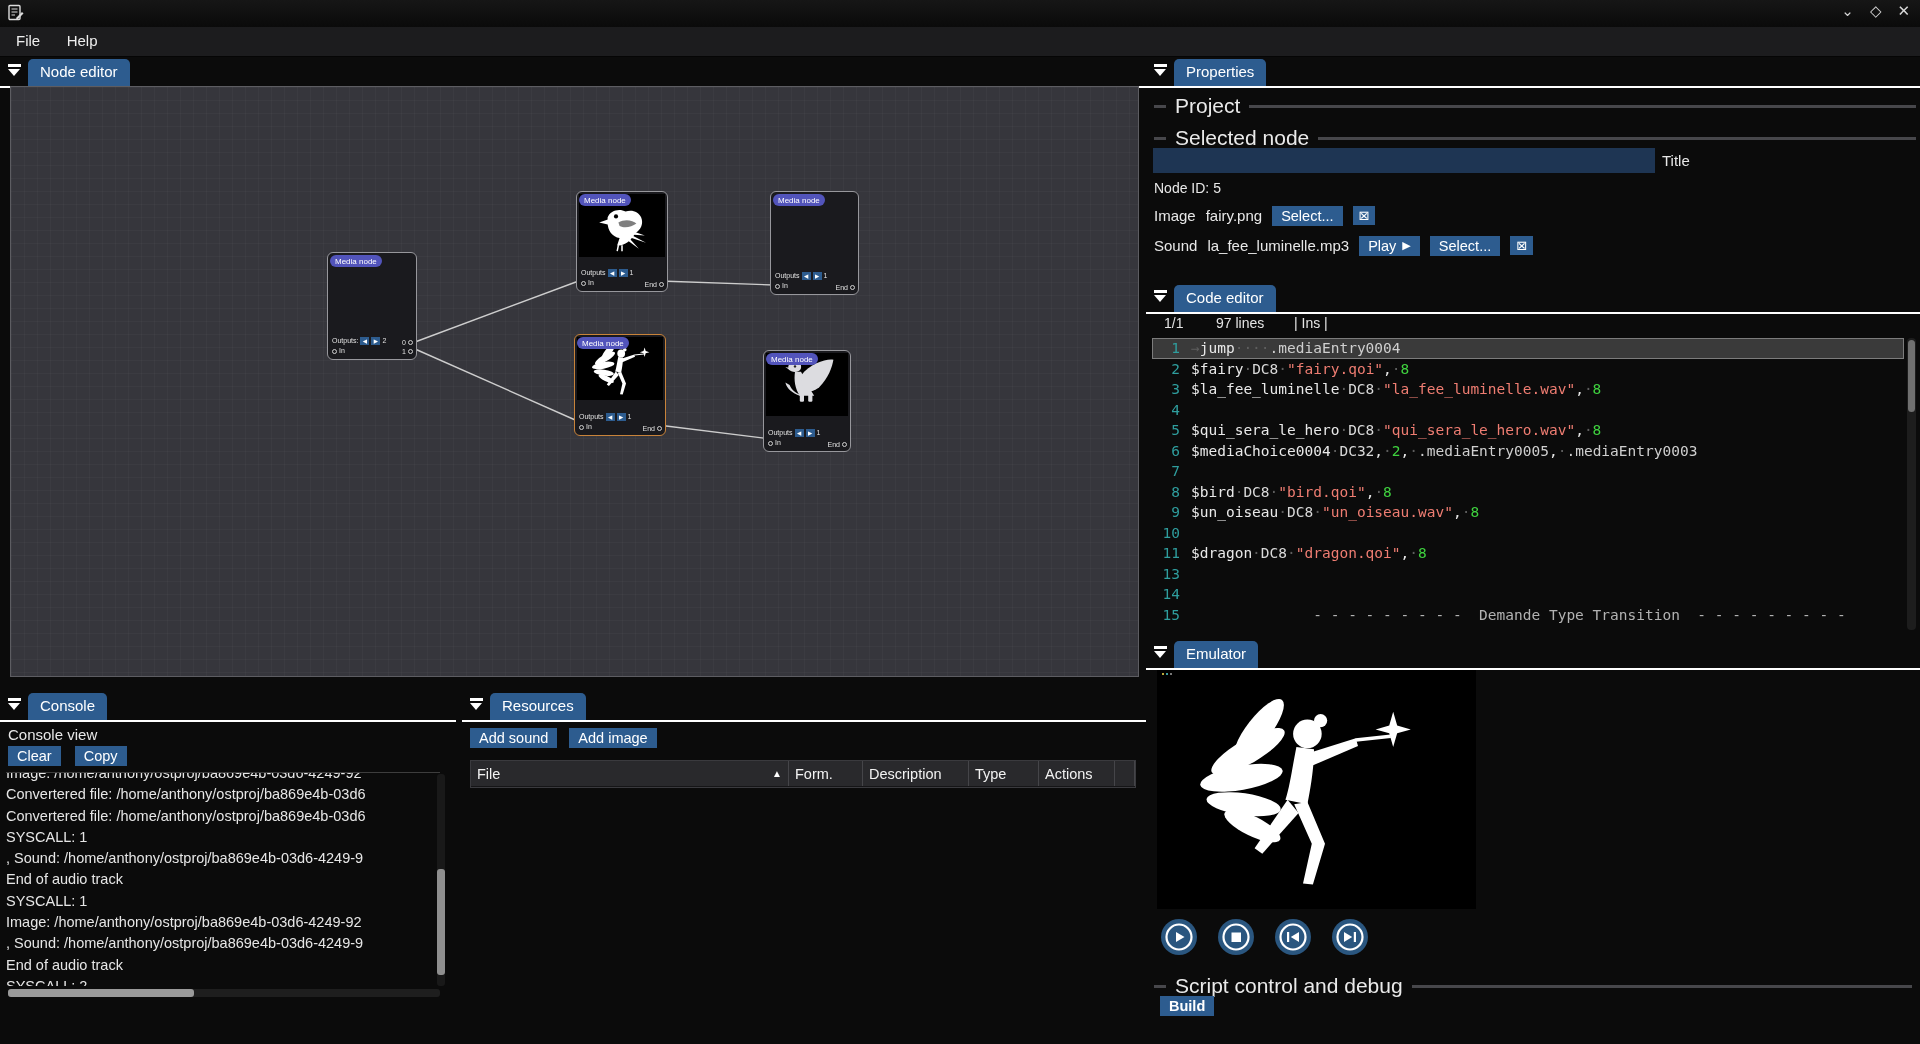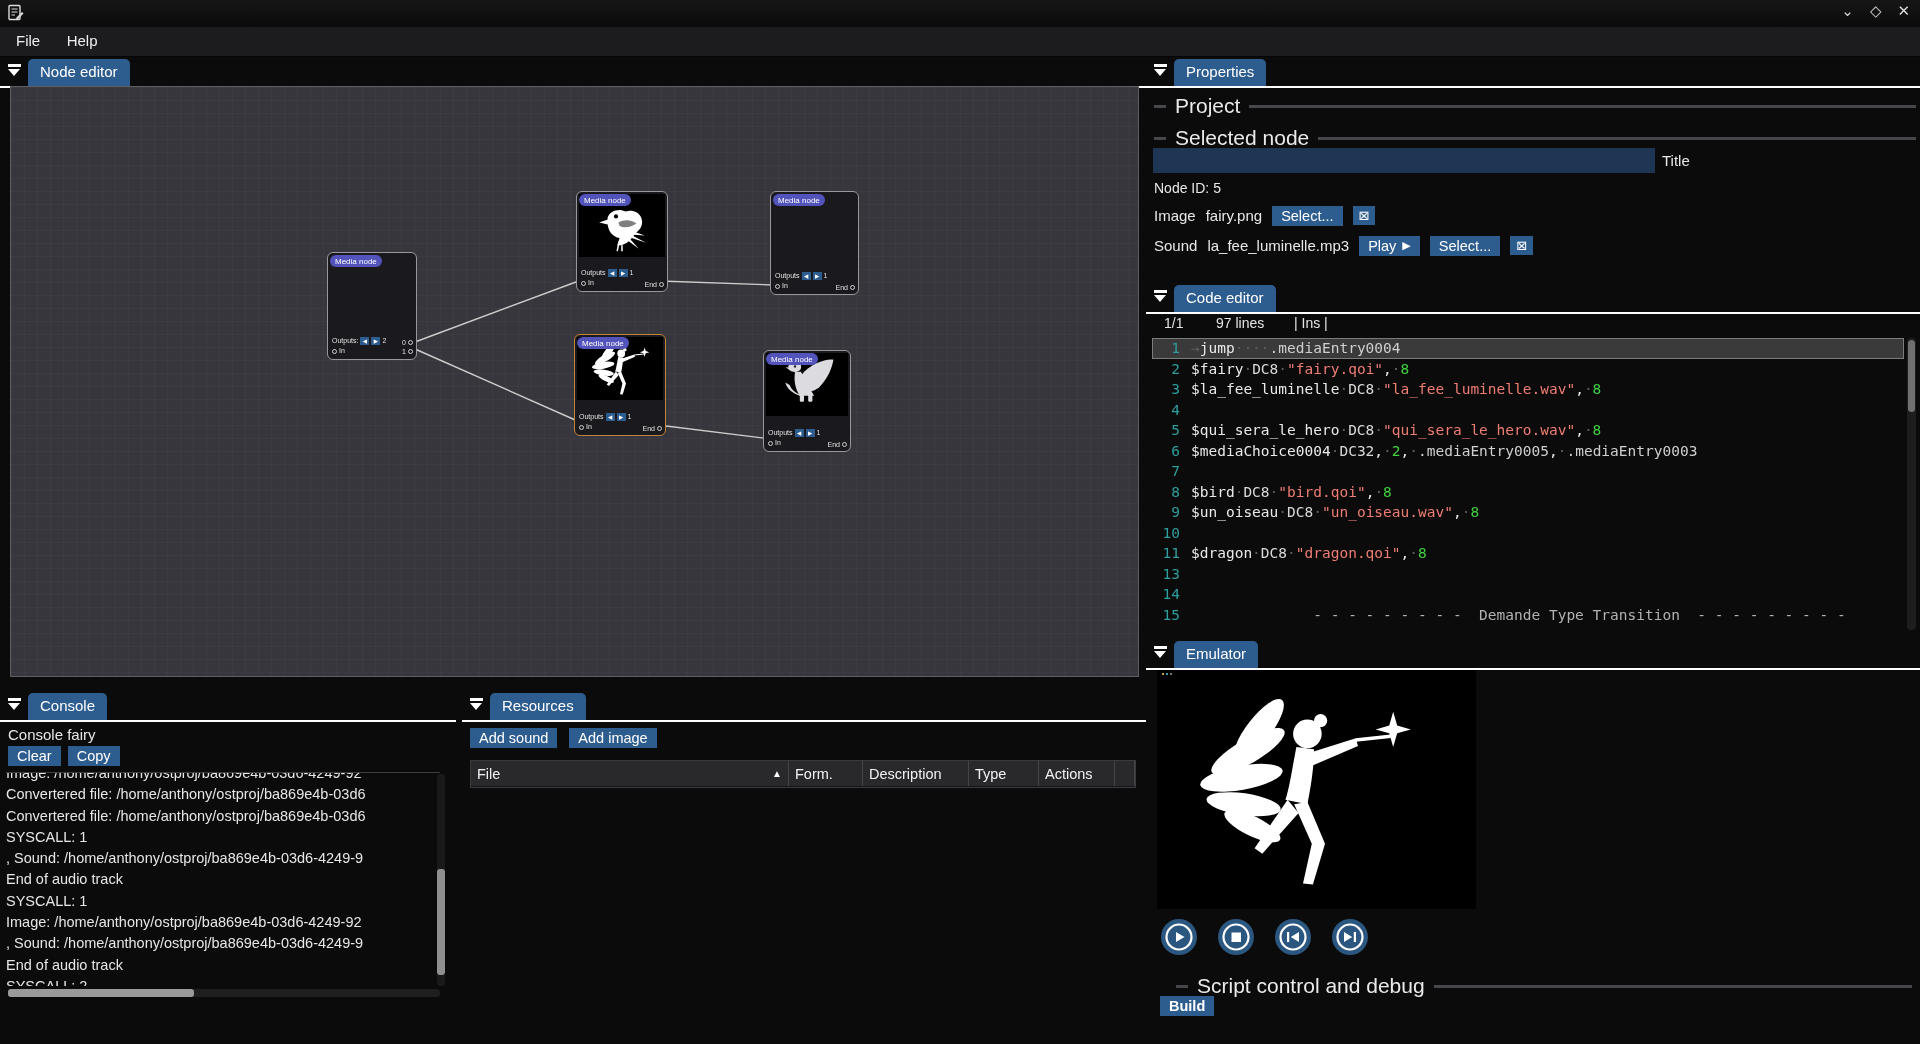--- a/index.html
+++ b/index.html
@@ -74,27 +74,27 @@
   .vscroll{position:absolute;right:4px;top:60px;bottom:6px;width:9px;background:#1d1d1d;border-radius:4px;}
   .vscroll .thumb{position:absolute;top:2px;left:1px;right:1px;height:72px;background:#707070;border-radius:4px;}
 
   
   #emulator{left:1146px;top:636px;width:774px;height:408px;}
   .emscreen{position:absolute;left:11px;top:34px;width:319px;height:239px;background:#000;overflow:hidden;}
   .em-dots{position:absolute;left:5px;top:3px;display:flex;gap:2px;}
   .em-dots i{width:2px;height:2px;display:block;}
   .embtns{position:absolute;left:14px;top:282px;display:flex;gap:19px;}
   .embtn{width:38px;height:38px;}
-  #em-sect{position:absolute;left:30px;right:8px;top:338px;}
+  #em-sect{position:absolute;left:8px;right:8px;top:338px;}
   #build-btn{position:absolute;left:14px;top:360px;font-weight:bold;}
 
   
   #console{left:0;top:690px;width:456px;height:354px;}
   #console-view-label{position:absolute;left:8px;top:36px;font-size:15px;}
-  .con-btns{position:absolute;left:8px;top:56px;display:flex;gap:7px;}
+  .con-btns{position:absolute;left:8px;top:56px;display:flex;gap:14px;}
   .console-log{position:absolute;left:6px;right:16px;top:82px;bottom:58px;overflow:hidden;border-top:1px solid #3d3d3d;padding-top:2px;}
   .log-line{white-space:pre;font-size:14.5px;line-height:21.3px;color:#e6e6e6;}
   .console-log .log-line:first-child{margin-top:-12px;}
   .con-vscroll{position:absolute;right:11px;top:84px;height:212px;width:8px;background:#191919;border-radius:3px;}
   .con-vscroll .thumb{position:absolute;left:0;right:0;top:45%;height:50%;background:#8f8f8f;border-radius:3px;}
   .con-hscroll{position:absolute;left:8px;right:16px;bottom:47px;height:8px;background:#1e1e1e;border-radius:3px;}
   .con-hscroll .thumb{position:absolute;left:0;top:0;bottom:0;width:186px;background:#9a9a9a;border-radius:3px;}
 
   
   #resources{left:462px;top:690px;width:684px;height:354px;}
@@ -432,21 +432,21 @@
 </section>
 
 <section class="abs" id="console">
   <div class="tabrow">
     <span class="collapse">
         <i class="bar"></i>
         <i class="tri"></i>
       </span>
     <span class="tab">Console</span>
   </div>
-  <div id="console-view-label">Console fairy</div>
+  <div id="console-view-label">Console view</div>
   <div class="con-btns">
     <span class="btn">Clear</span>
     <span class="btn">Copy</span>
   </div>
   <div class="console-log">
       <div class="log-line">Image: /home/anthony/ostproj/ba869e4b-03d6-4249-92</div>
       <div class="log-line">Convertered file: /home/anthony/ostproj/ba869e4b-03d6</div>
       <div class="log-line">Convertered file: /home/anthony/ostproj/ba869e4b-03d6</div>
       <div class="log-line">SYSCALL: 1</div>
       <div class="log-line">, Sound: /home/anthony/ostproj/ba869e4b-03d6-4249-9</div>

